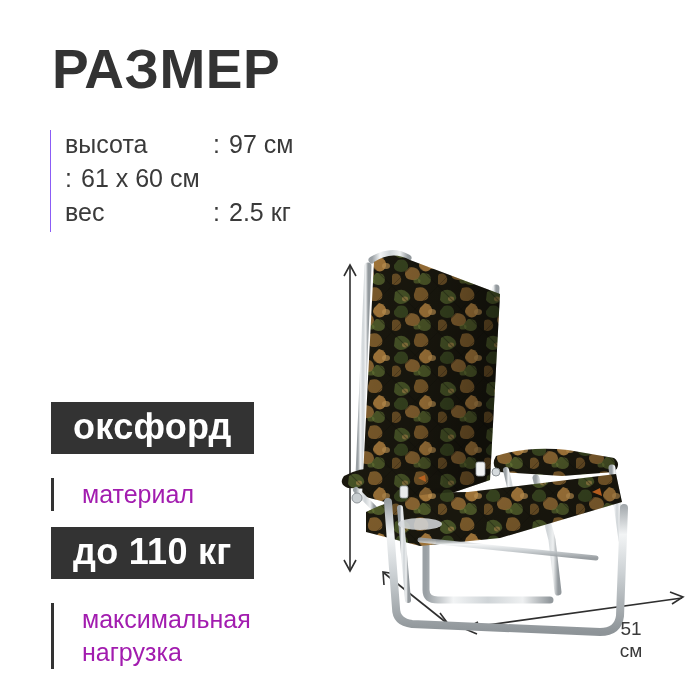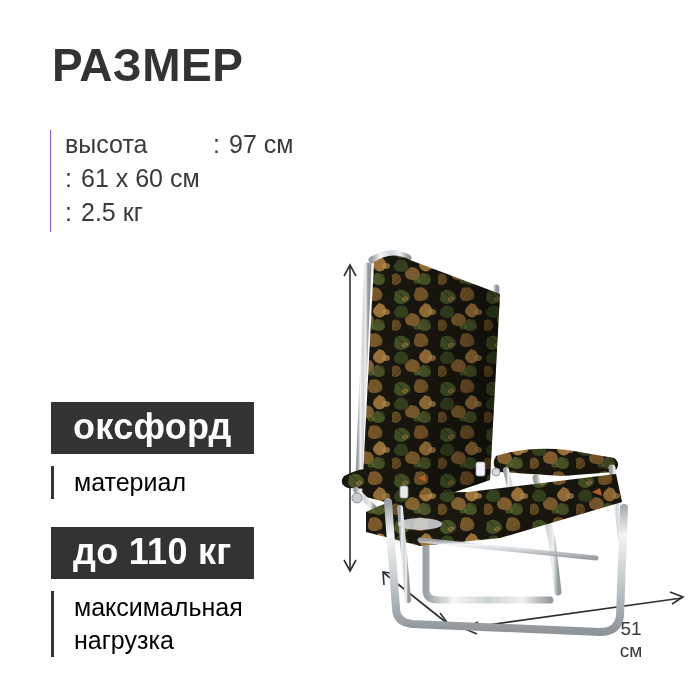--- a/index.html
+++ b/index.html
@@ -16,21 +16,21 @@
     height: 700px;
     background: #ffffff;
     overflow: hidden;
   }
 
   
   #title {
     position: absolute;
     left: 52px;
     top: 42px;
-    font-size: 46px;
+    font-size: 55px;
     font-weight: bold;
     letter-spacing: 0.5px;
     color: #333333;
     line-height: 1;
   }
 
   
   #specs {
     position: absolute;
     left: 50px;
@@ -65,25 +65,25 @@
     display: inline-block;
     background: #333333;
     color: #ffffff;
     font-size: 36px;
     font-weight: bold;
     padding: 6px 22px 8px 22px;
     letter-spacing: 0.3px;
     line-height: 1.05;
   }
   .caption {
-    margin-top: 12px;
-    padding-left: 20px;
+    margin-top: 24px;
+    padding-left: 28px;
     border-left: 3px solid #333333;
     font-size: 25px;
-    color: #000000;
+    color: #a21caf;
     line-height: 1.32;
     white-space: pre-line;
   }
 
   
   #figure {
     position: absolute;
     left: 300px;
     top: 240px;
     width: 400px;
@@ -112,20 +112,21 @@
     <div class="spec-row">
       <span class="spec-label">высота</span>
       <span class="spec-colon">:</span>
       <span class="spec-value">97 см</span>
     </div>
     <div class="spec-row">
       <span class="spec-colon">:</span>
       <span class="spec-value">61 x 60 см</span>
     </div>
     <div class="spec-row">
+      <span class="spec-label">вес</span>
       <span class="spec-colon">:</span>
       <span class="spec-value">2.5 кг</span>
     </div>
   </div>
 
   <div class="feature" id="feature-material">
     <div class="badge">оксфорд</div>
     <div class="caption">материал</div>
   </div>
 

